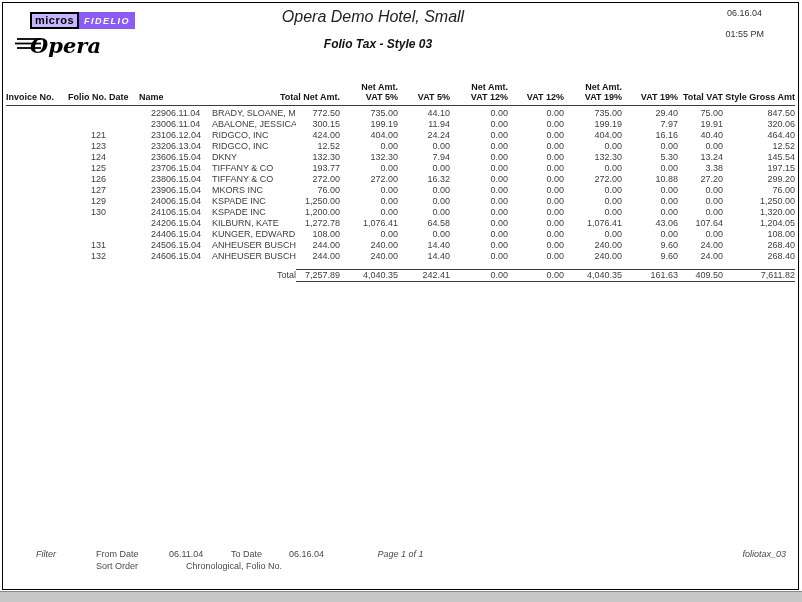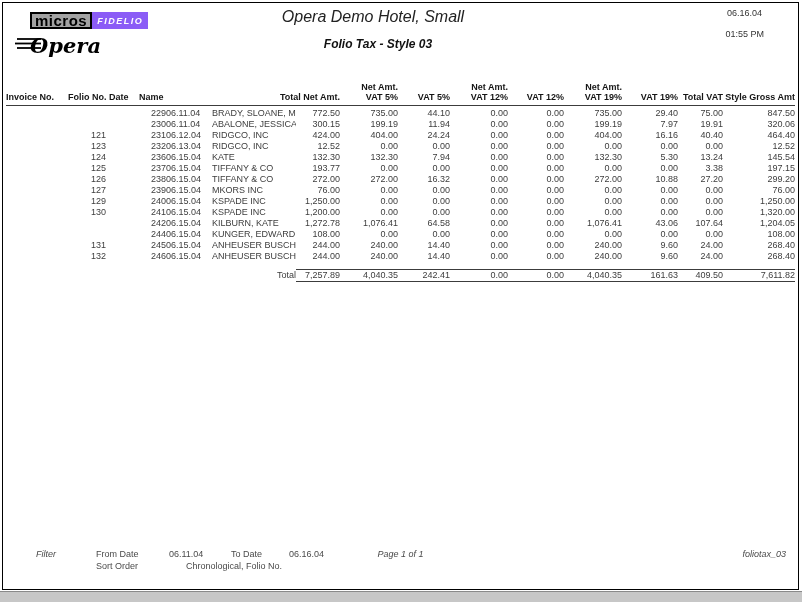--- a/index.html
+++ b/index.html
@@ -13,22 +13,22 @@
     background:#fff;border:1px solid #000;overflow:hidden;
   }
   .bottom-strip{
     position:absolute;left:0;top:591px;width:802px;height:11px;
     background:#c7c7c7;border-top:1px solid #8a8a8a;
   }
 
   
   .brand{position:absolute;left:27px;top:9px;display:flex;align-items:stretch;}
   .brand .micros{
-    border:2px solid #000;background:#a3a3a3;color:#000;
-    font-weight:bold;font-size:15px;line-height:13px;padding:0 3px;letter-spacing:.5px;
+    border:2px solid #000;background:#c4b5fd;color:#000;
+    font-weight:bold;font-size:11px;line-height:13px;padding:0 3px;letter-spacing:.5px;
   }
   .brand .fidelio{
     background:#8b5cf6;color:#fff;font-weight:bold;font-style:italic;
     font-size:9px;display:flex;align-items:center;padding:0 5px;letter-spacing:1.5px;
   }
   .opera-logo{position:absolute;left:12px;top:26px;}
   .hotel-name{
     position:absolute;left:0;top:5px;width:740px;text-align:center;
     font-style:italic;font-size:16px;color:#222;
   }
@@ -214,21 +214,21 @@
             <td class="c8">0.00</td>
             <td class="c9">0.00</td>
             <td class="c10">0.00</td>
             <td class="c11">0.00</td>
             <td class="c12">12.52</td>
           </tr>
           <tr>
             <td class="c0">124</td>
             <td class="c1">236</td>
             <td class="c2">06.15.04</td>
-            <td class="c3">KATE</td>
+            <td class="c3">DKNY</td>
             <td class="c4">132.30</td>
             <td class="c5">132.30</td>
             <td class="c6">7.94</td>
             <td class="c7">0.00</td>
             <td class="c8">0.00</td>
             <td class="c9">132.30</td>
             <td class="c10">5.30</td>
             <td class="c11">13.24</td>
             <td class="c12">145.54</td>
           </tr>

